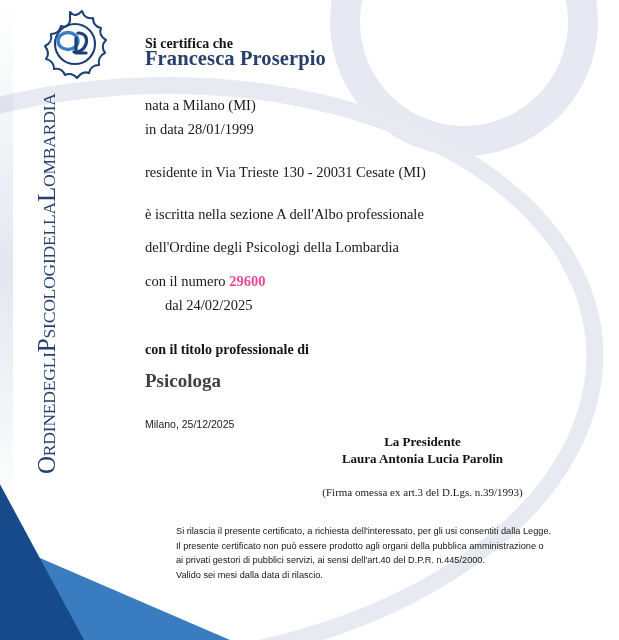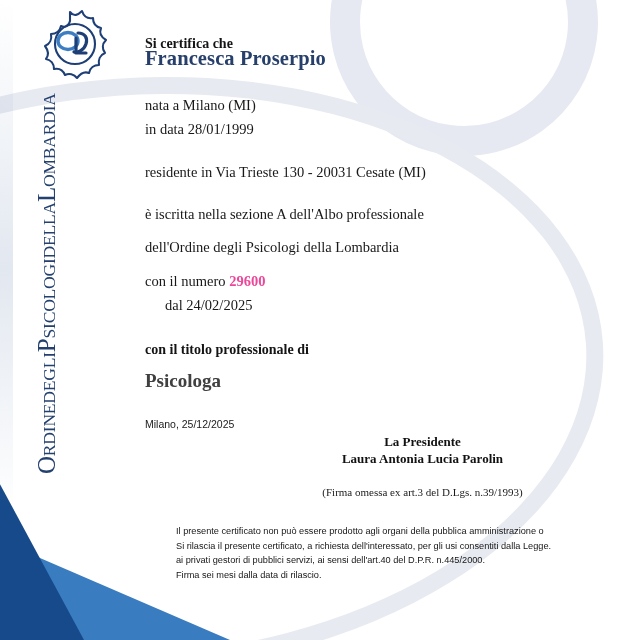--- a/index.html
+++ b/index.html
@@ -259,17 +259,17 @@
   <div class="place-date" style="position:absolute; left:0; top:418px;">Milano, 25/12/2025</div>
 </div>
 
 <div class="sign-block">
   <div class="sign-role">La Presidente</div>
   <div class="sign-name">Laura Antonia Lucia Parolin</div>
   <div class="sign-note">(Firma omessa ex art.3 del D.Lgs. n.39/1993)</div>
 </div>
 
 <div class="footer">
+  <div class="footer-line">Si rilascia il presente certificato, a richiesta dell'interessato, per gli usi consentiti dalla Legge.</div>
   <div class="footer-line">Il presente certificato non può essere prodotto agli organi della pubblica amministrazione o</div>
-  <div class="footer-line">Si rilascia il presente certificato, a richiesta dell'interessato, per gli usi consentiti dalla Legge.</div>
   <div class="footer-line">ai privati gestori di pubblici servizi, ai sensi dell'art.40 del D.P.R. n.445/2000.</div>
-  <div class="footer-line">Firma sei mesi dalla data di rilascio.</div>
+  <div class="footer-line">Valido sei mesi dalla data di rilascio.</div>
 </div>
 
 </body></html>

